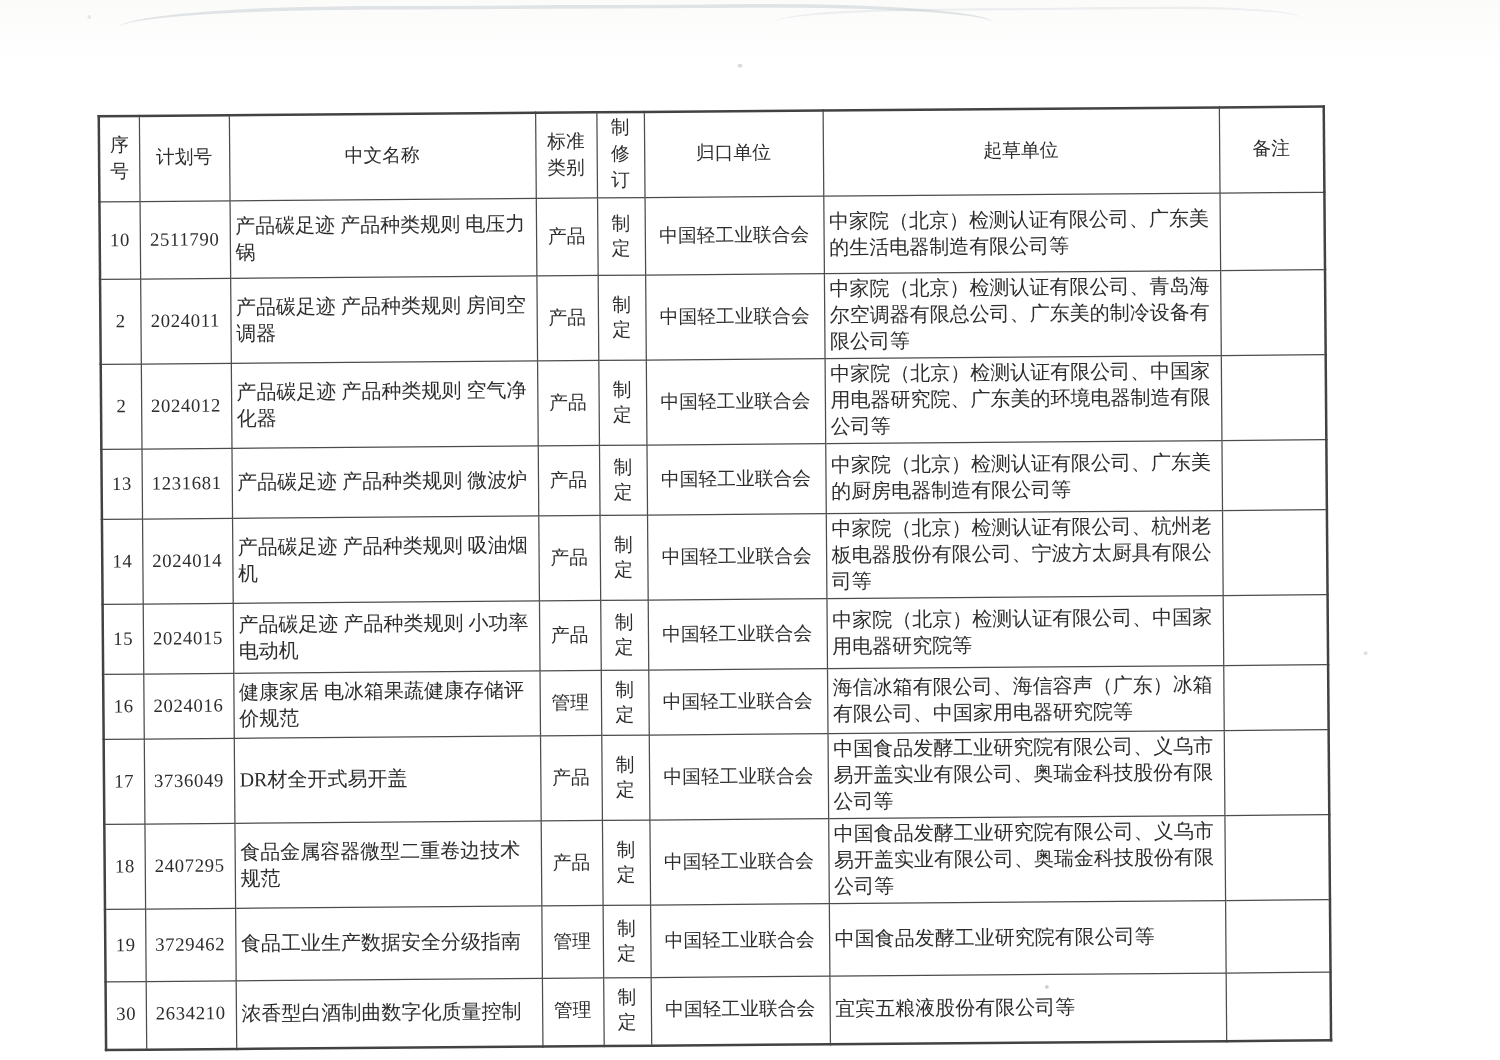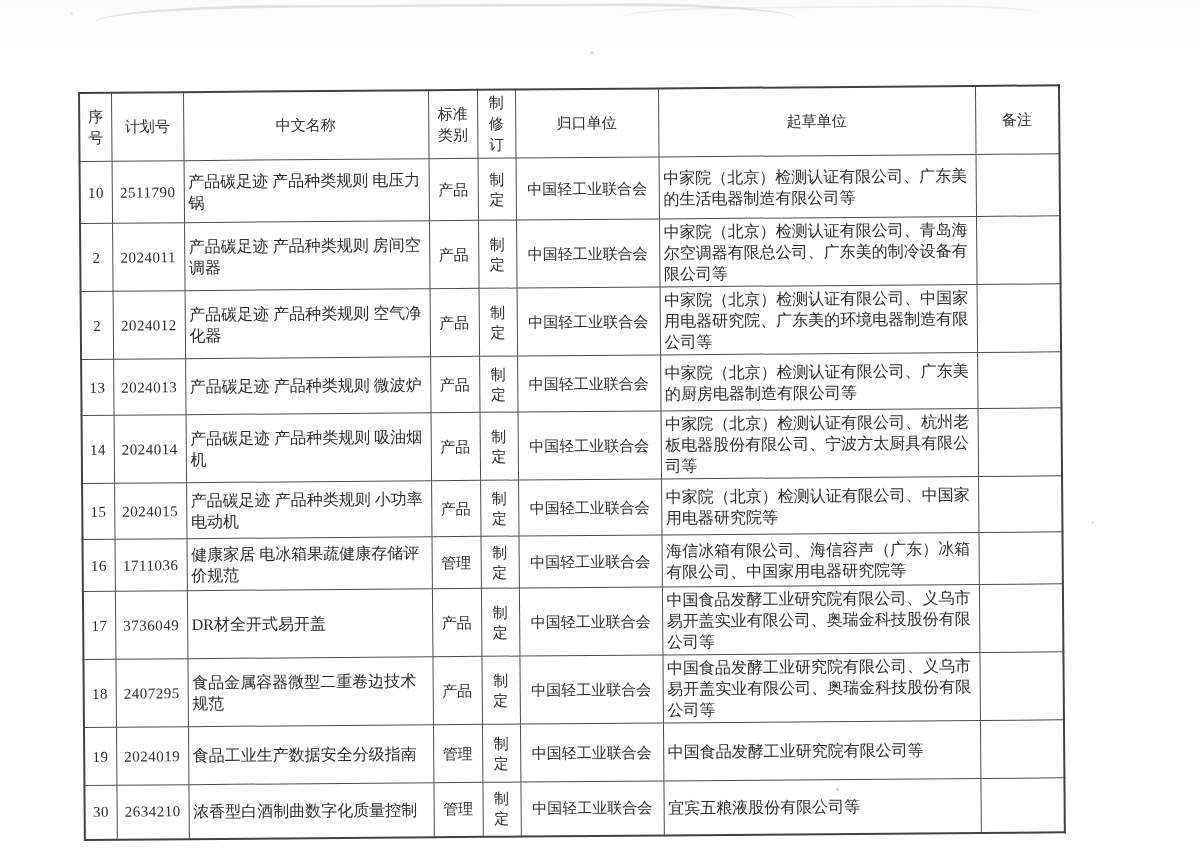--- a/index.html
+++ b/index.html
@@ -159,21 +159,21 @@
           <td class="c-plan">2024012</td>
           <td class="c-name">产品碳足迹 产品种类规则 空气净化器</td>
           <td class="c-cat">产品</td>
           <td class="c-rev">制定</td>
           <td class="c-auth">中国轻工业联合会</td>
           <td class="c-draft">中家院（北京）检测认证有限公司、中国家用电器研究院、广东美的环境电器制造有限公司等</td>
           <td class="c-remark"></td>
         </tr>
         <tr>
           <td class="c-seq">13</td>
-          <td class="c-plan">2024013</td>
+          <td class="c-plan">1231681</td>
           <td class="c-name">产品碳足迹 产品种类规则 微波炉</td>
           <td class="c-cat">产品</td>
           <td class="c-rev">制定</td>
           <td class="c-auth">中国轻工业联合会</td>
           <td class="c-draft">中家院（北京）检测认证有限公司、广东美的厨房电器制造有限公司等</td>
           <td class="c-remark"></td>
         </tr>
         <tr>
           <td class="c-seq">14</td>
           <td class="c-plan">2024014</td>
@@ -189,21 +189,21 @@
           <td class="c-plan">2024015</td>
           <td class="c-name">产品碳足迹 产品种类规则 小功率电动机</td>
           <td class="c-cat">产品</td>
           <td class="c-rev">制定</td>
           <td class="c-auth">中国轻工业联合会</td>
           <td class="c-draft">中家院（北京）检测认证有限公司、中国家用电器研究院等</td>
           <td class="c-remark"></td>
         </tr>
         <tr>
           <td class="c-seq">16</td>
-          <td class="c-plan">1711036</td>
+          <td class="c-plan">2024016</td>
           <td class="c-name">健康家居 电冰箱果蔬健康存储评价规范</td>
           <td class="c-cat">管理</td>
           <td class="c-rev">制定</td>
           <td class="c-auth">中国轻工业联合会</td>
           <td class="c-draft">海信冰箱有限公司、海信容声（广东）冰箱有限公司、中国家用电器研究院等</td>
           <td class="c-remark"></td>
         </tr>
         <tr>
           <td class="c-seq">17</td>
           <td class="c-plan">3736049</td>
@@ -219,21 +219,21 @@
           <td class="c-plan">2407295</td>
           <td class="c-name">食品金属容器微型二重卷边技术规范</td>
           <td class="c-cat">产品</td>
           <td class="c-rev">制定</td>
           <td class="c-auth">中国轻工业联合会</td>
           <td class="c-draft">中国食品发酵工业研究院有限公司、义乌市易开盖实业有限公司、奥瑞金科技股份有限公司等</td>
           <td class="c-remark"></td>
         </tr>
         <tr>
           <td class="c-seq">19</td>
-          <td class="c-plan">2024019</td>
+          <td class="c-plan">3729462</td>
           <td class="c-name">食品工业生产数据安全分级指南</td>
           <td class="c-cat">管理</td>
           <td class="c-rev">制定</td>
           <td class="c-auth">中国轻工业联合会</td>
           <td class="c-draft">中国食品发酵工业研究院有限公司等</td>
           <td class="c-remark"></td>
         </tr>
         <tr>
           <td class="c-seq">30</td>
           <td class="c-plan">2634210</td>

